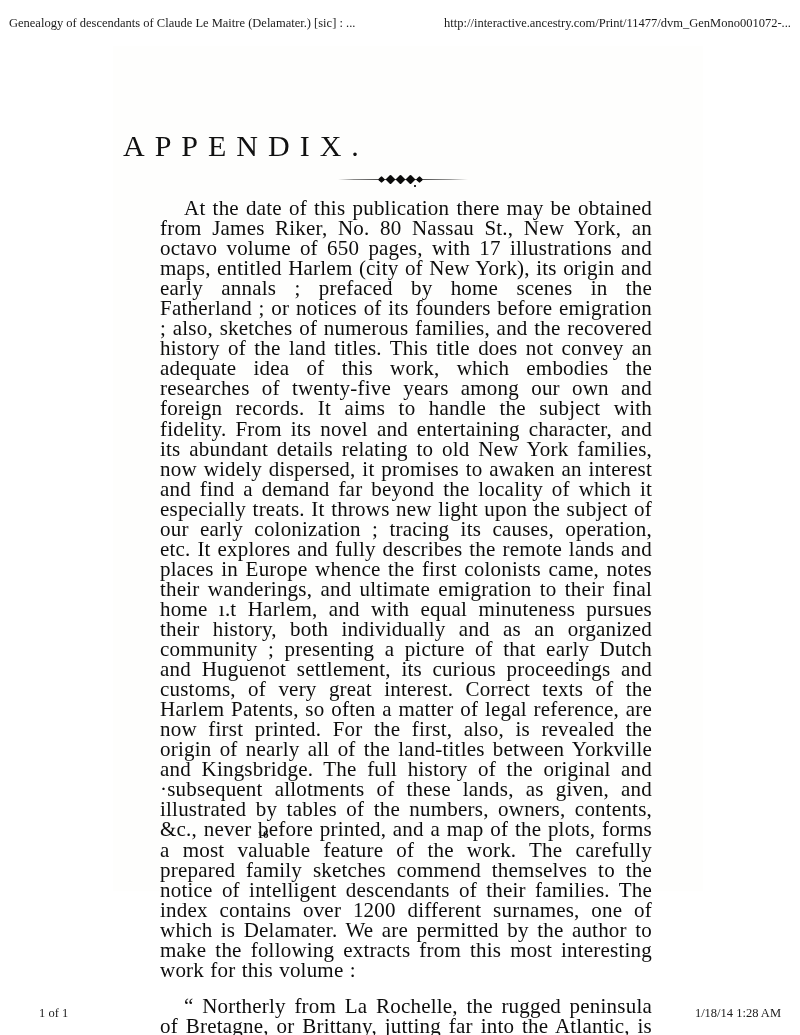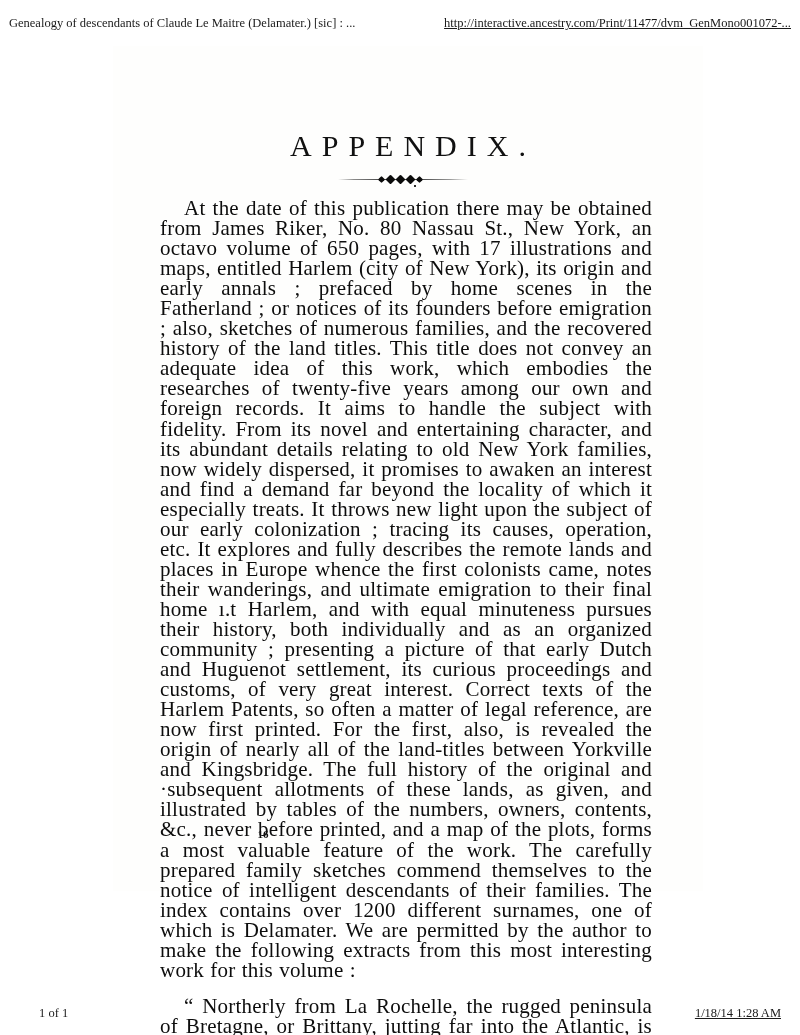--- a/index.html
+++ b/index.html
@@ -32,42 +32,41 @@
   .chrome-left {
     position: absolute;
     left: 9px;
     top: 0;
   }
   .chrome-right {
     position: absolute;
     right: 9px;
     top: 0;
     text-align: left;
-    text-decoration: underline;
   }
   .print-footer .chrome-left { left: 11px; margin-left: 28px; }
   .print-footer .chrome-right { right: 19px; }
 
   
   .scan-sheet {
     position: absolute;
     left: 113px;
     top: 46px;
     width: 590px;
     height: 845px;
     background: #fefefd;
   }
 
   
   .appendix-title {
     position: absolute;
     left: 0;
     top: 83px;
     width: 590px;
-    text-align: center;
+    text-align: left;
     font-size: 30px;
     letter-spacing: 10px;
     text-indent: 10px;
     font-weight: 400;
     color: #111111;
     font-family: "Liberation Serif", "DejaVu Serif", serif;
   }
 
   
   .title-ornament {

